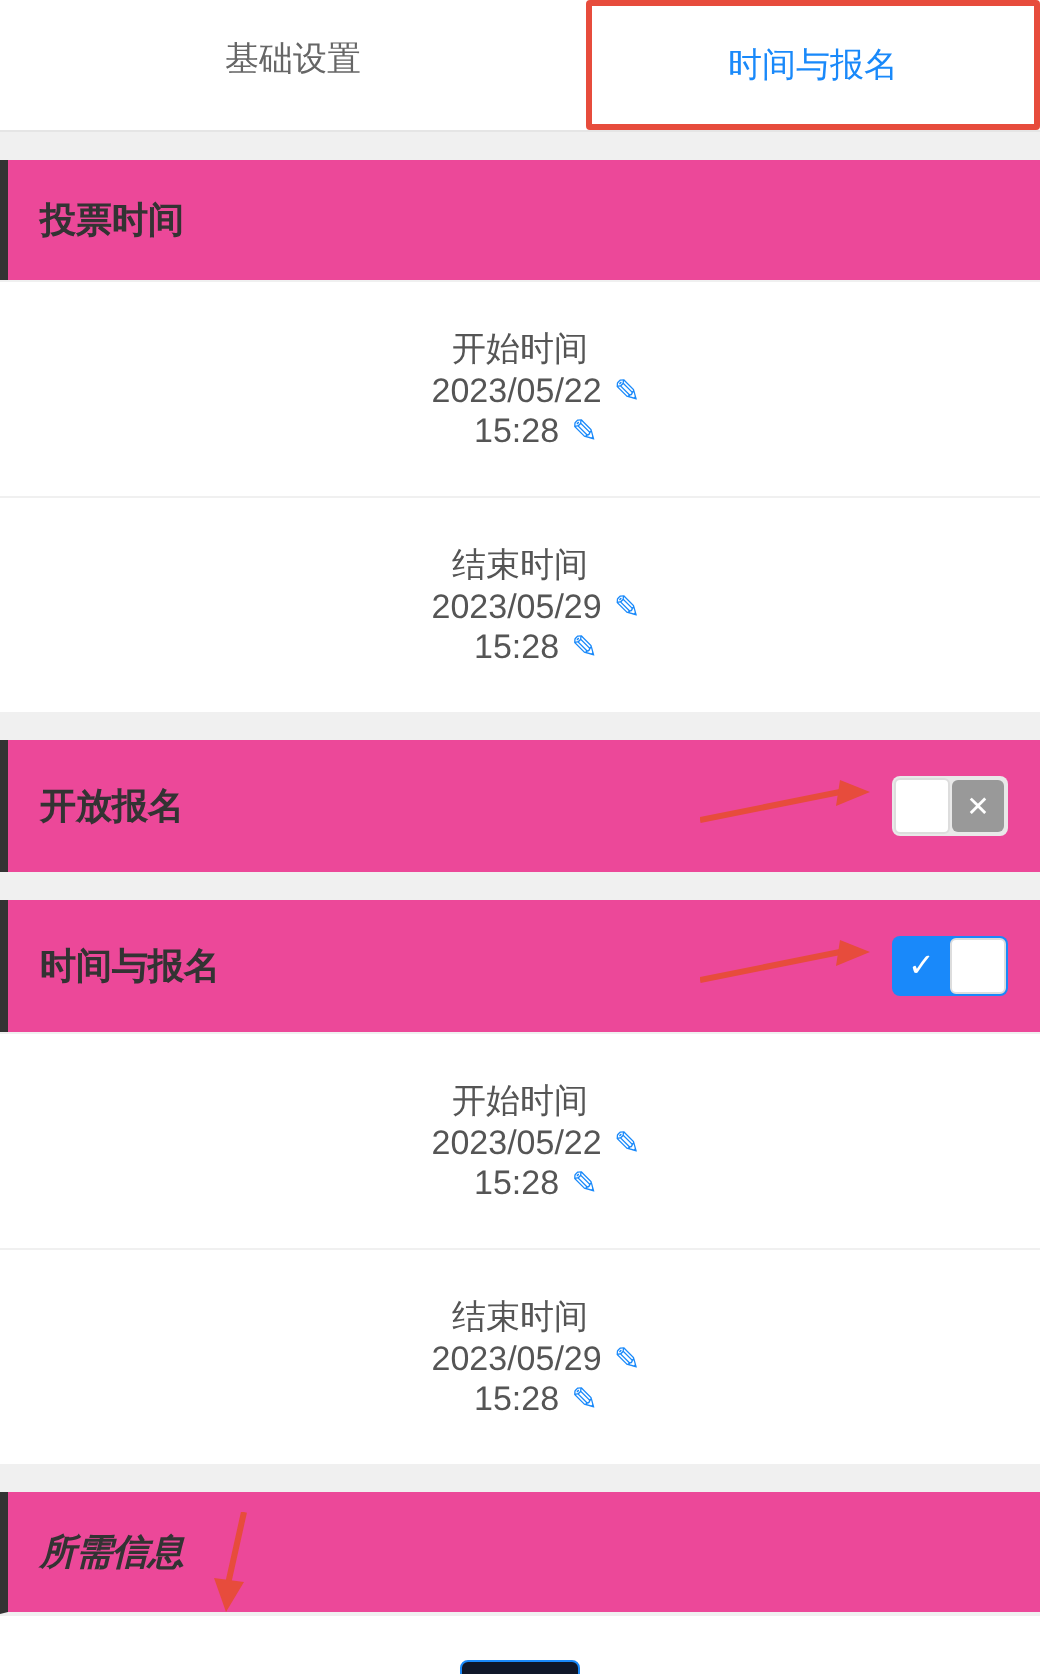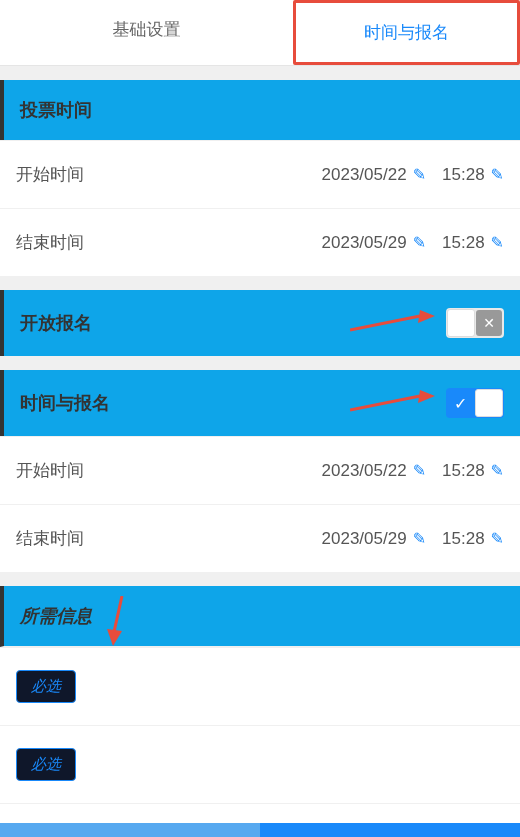--- a/index.html
+++ b/index.html
@@ -36,45 +36,46 @@
       border-radius: 2px;
     }
     .section-gap {
       height: 14px;
       background: #f0f0f0;
     }
     .section-header {
       display: flex;
       justify-content: space-between;
       align-items: center;
-      background: #0ea5e9;
+      background: #ec4899;
       padding: 18px 16px;
       border-left: 4px solid #333;
       position: relative;
     }
     .section-header-title {
       font-weight: bold;
       font-size: 18px;
       color: #333;
     }
     .row {
       display: flex;
       align-items: center;
       background: #fff;
       padding: 22px 16px;
       border-top: 1px solid #f0f0f0;
+      flex-direction: column;
     }
     .row-label {
       flex: 1;
       font-size: 17px;
       color: #555;
     }
     .date-input {
       display: inline-flex;
-      align-items: center;
+      align-items: flex-start;
       gap: 6px;
       margin-left: 16px;
       color: #555;
       font-size: 17px;
     }
     .edit-icon {
       color: #1989fa;
       font-size: 16px;
     }
     .toggle {

